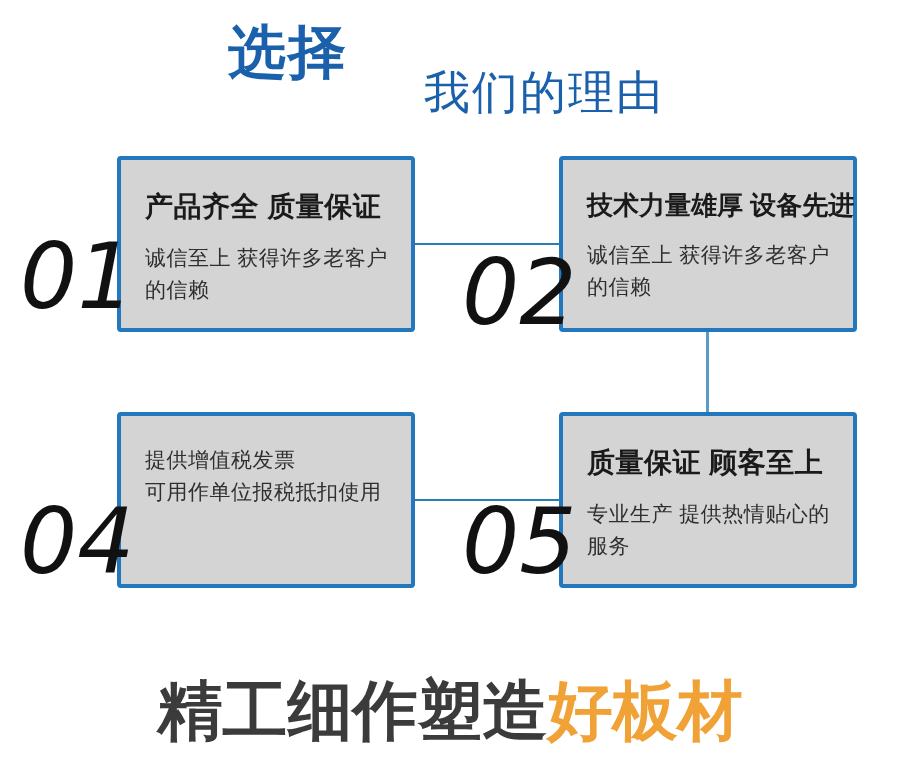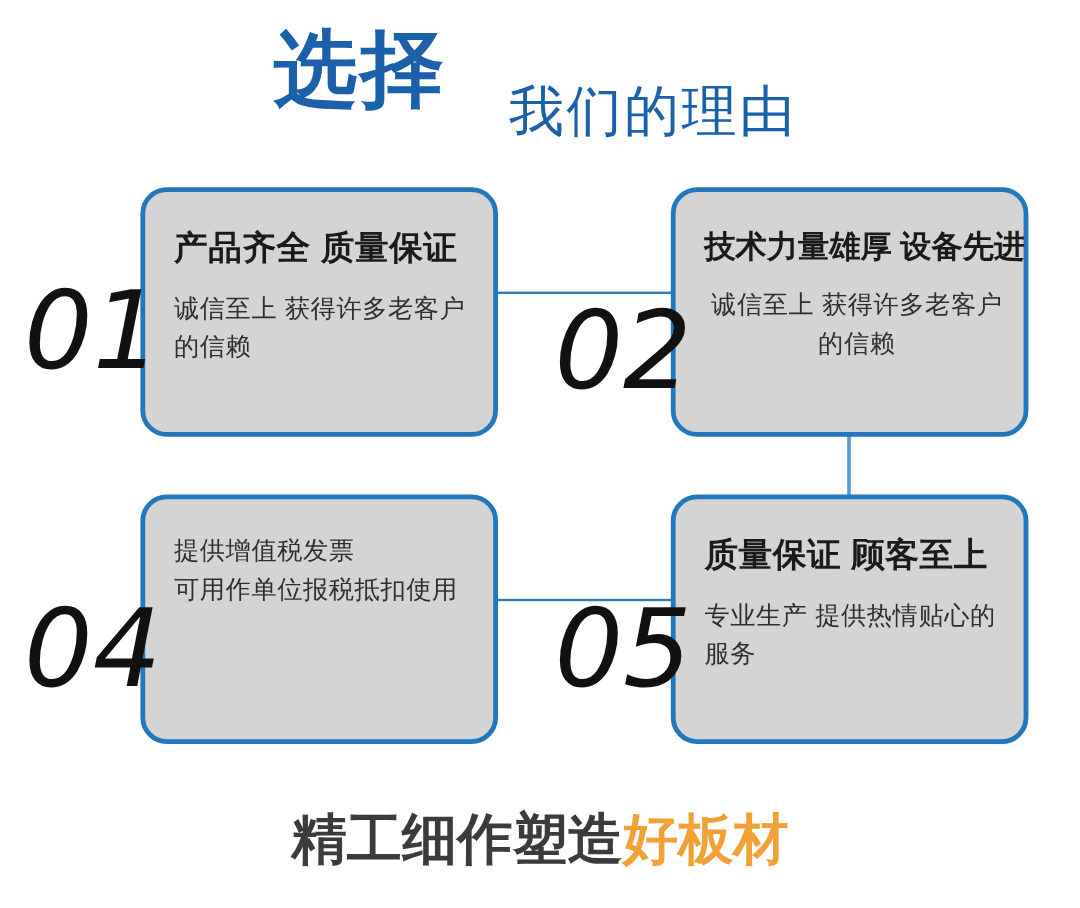--- a/index.html
+++ b/index.html
@@ -15,44 +15,44 @@
     --slogan-accent:#F0A236;
   }
   html,body{margin:0;padding:0;background:#ffffff;}
   .page{
     position:relative;width:900px;height:757px;background:#ffffff;overflow:hidden;
     font-family:"Liberation Sans","DejaVu Sans",sans-serif;
   }
   
   .title-main{
     position:absolute;left:228px;top:22px;
-    font-size:70px;line-height:1.05;font-weight:800;
+    font-size:58px;line-height:1.05;font-weight:800;
     color:var(--accent-blue);letter-spacing:2px;white-space:nowrap;
   }
   .title-sub{
     position:absolute;left:424px;top:68px;
     font-size:46px;line-height:1.05;font-weight:500;
     color:var(--accent-blue);letter-spacing:2px;white-space:nowrap;
   }
   
   .connector{position:absolute;background:var(--connector-thin);z-index:1;}
   .connector.h{height:2px;}
   .connector.v{width:3px;background:var(--connector);}
   .conn-top{left:410px;top:243px;width:152px;}
   .conn-bottom{left:410px;top:499px;width:152px;}
   .conn-vert{left:706px;top:331px;height:83px;}
   
   .card{
-    position:absolute;width:298px;height:208px;box-sizing:border-box;
+    position:absolute;width:298px;height:176px;box-sizing:border-box;
     background:var(--card-bg);
-    border:4px solid var(--card-border);border-radius:22px;
+    border:4px solid var(--card-border);border-radius:4px;
     padding:28px 12px 0 24px;z-index:2;
   }
   .card-01{left:117px;top:156px;}
-  .card-02{left:559px;top:156px;text-align:center;}
+  .card-02{left:559px;top:156px;}
   .card-03{left:559px;top:412px;}
   .card-04{left:117px;top:412px;}
   .card-title{
     font-size:28px;font-weight:700;color:var(--text-dark);
     white-space:nowrap;letter-spacing:0.5px;margin-bottom:16px;
   }
   .card--wide-title .card-title{font-size:26px;letter-spacing:0;}
   .card-desc{
     font-size:21px;color:var(--text-body);line-height:1.5;
     white-space:pre-line;letter-spacing:0.5px;
@@ -63,21 +63,21 @@
     font-size:90px;line-height:90px;font-style:italic;font-weight:400;
     color:var(--number-color);font-family:"DejaVu Sans","Liberation Sans",sans-serif;
   }
   .num-01{left:20px;top:232px;}
   .num-02{left:462px;top:232px;margin-top:16px;}
   .num-03{left:462px;top:497px;}
   .num-04{left:20px;top:497px;}
   
   .slogan{
     position:absolute;left:0;right:0;top:672px;text-align:center;
-    font-size:46px;line-height:1.2;font-weight:700;white-space:nowrap;
+    font-size:65px;line-height:1.2;font-weight:700;white-space:nowrap;
   }
   .slogan-dark{color:var(--slogan-dark);}
   .slogan-accent{color:var(--slogan-accent);}
 </style>
 </head>
 <body>
 
 <div class="page">
 
   <div class="title-main">选择</div>

